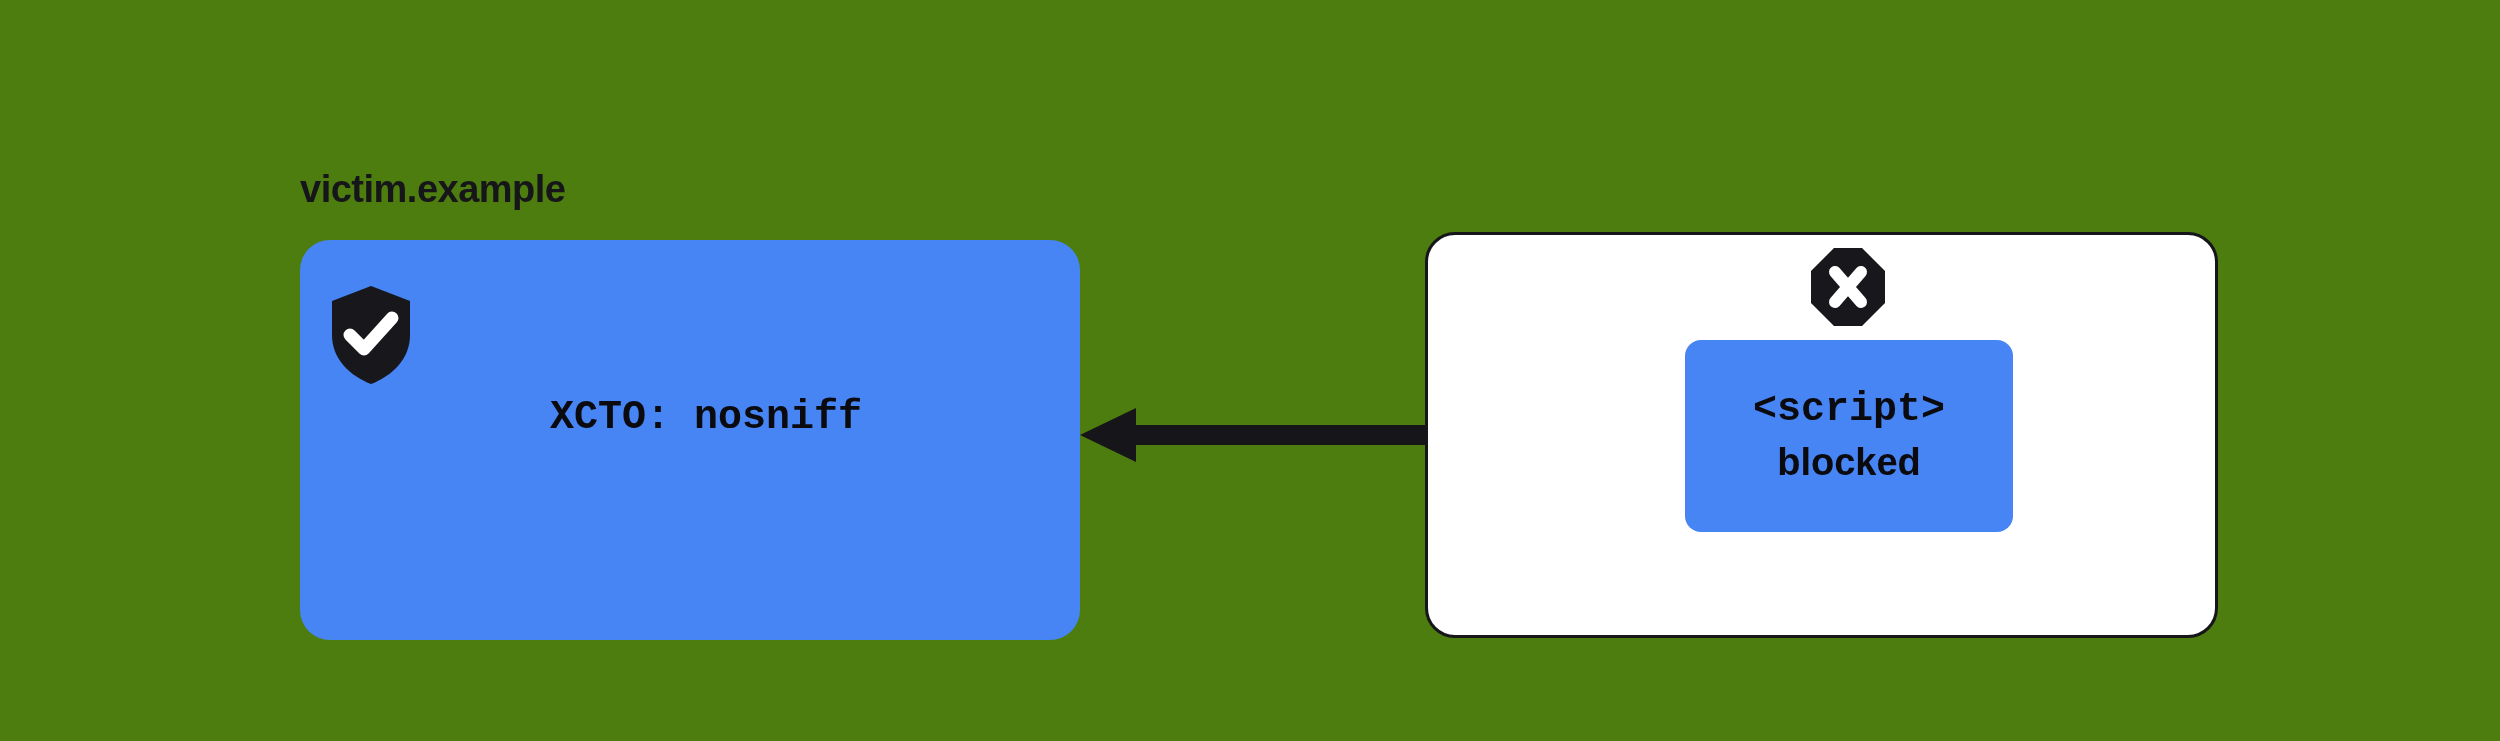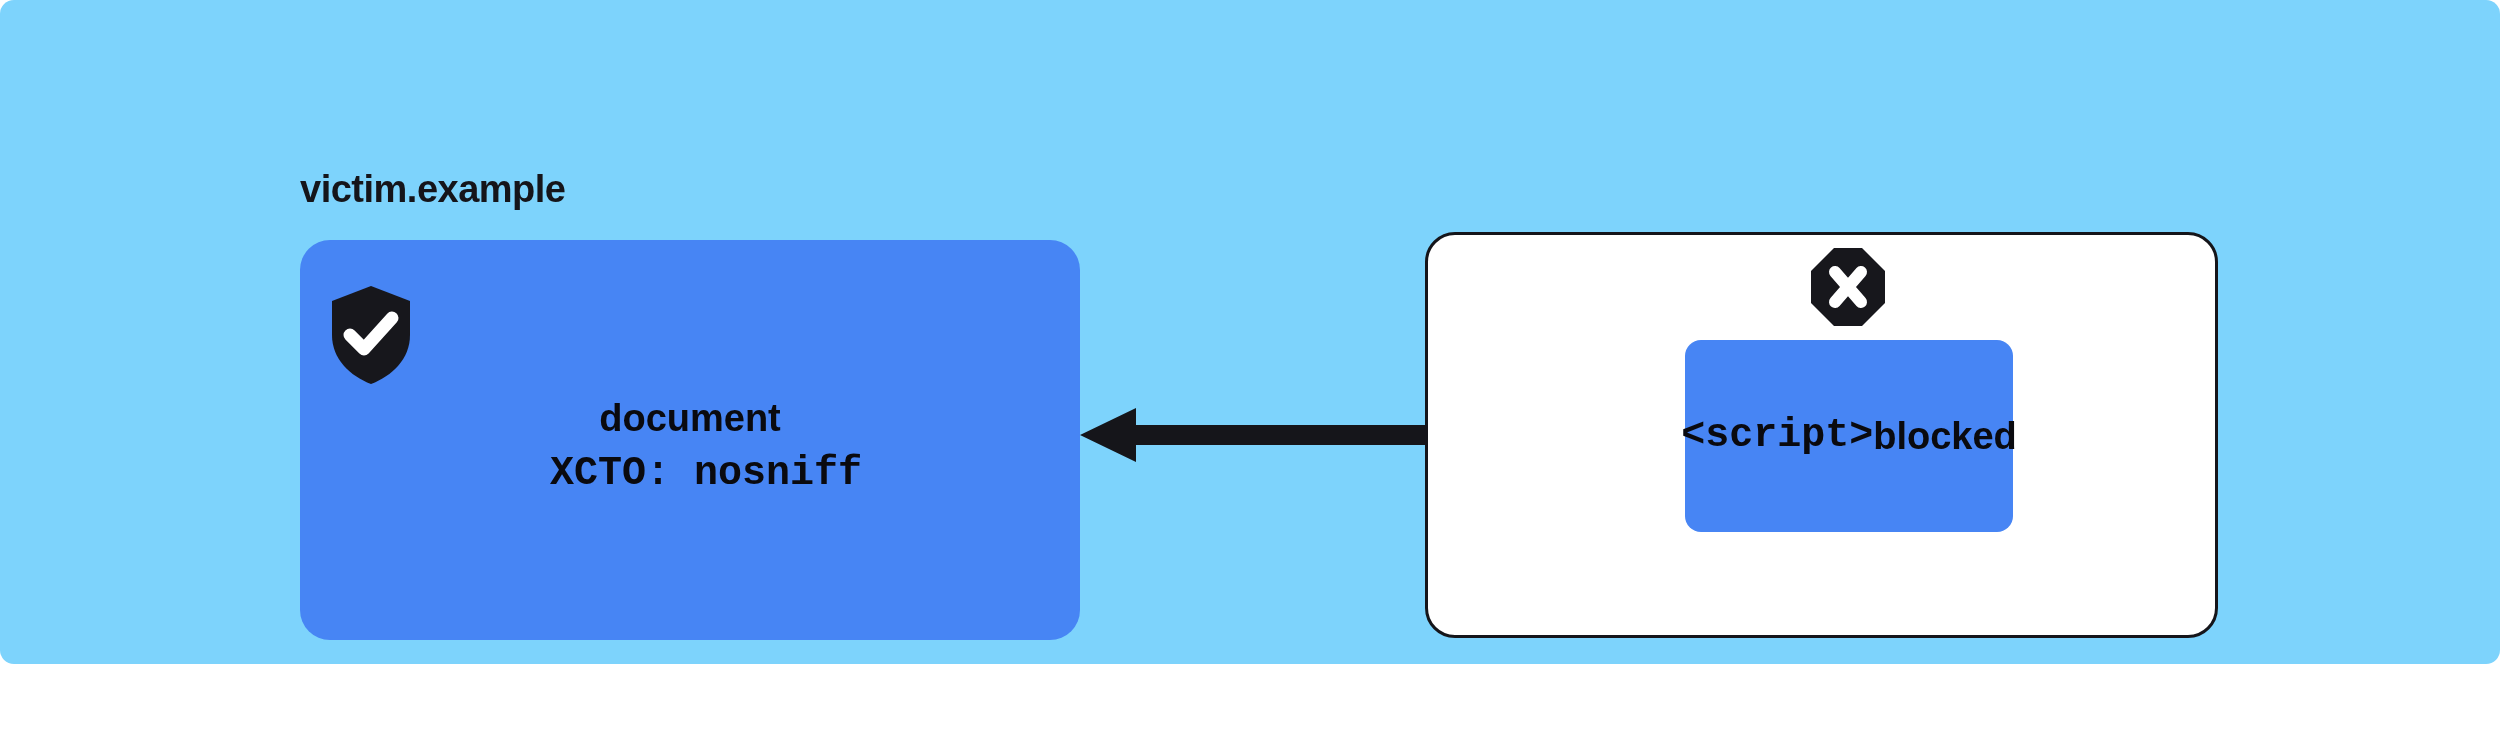--- a/index.html
+++ b/index.html
@@ -9,23 +9,22 @@
   body {
     width: 2500px;
     height: 741px;
     background: #ffffff;
     font-family: "Liberation Sans", sans-serif;
     overflow: hidden;
   }
   .canvas {
     position: relative;
     width: 2500px;
-    height: 664px;
-    background: #7dd3fc;
-    border-radius: 14px;
+    height: 741px;
+    background: #4d7c0f;
   }
 
   
   .origin-label {
     position: absolute;
     font-family: "Liberation Sans", sans-serif;
     font-weight: bold;
     font-size: 38px;
     line-height: 1;
     color: #15151a;
@@ -117,21 +116,21 @@
   #script-chip {
     position: absolute;
     left: 257px;
     top: 105px;
     width: 328px;
     height: 192px;
     background: #4785f4;
     border-radius: 16px;
     box-sizing: border-box;
     display: flex;
-    flex-direction: row;
+    flex-direction: column;
     align-items: center;
     justify-content: center;
   }
   .script-tag {
     font-family: "Liberation Mono", monospace;
     font-weight: bold;
     font-size: 40px;
     line-height: 52px;
     color: #0a0a0f;
   }
@@ -151,21 +150,20 @@
   <div class="origin-label" id="victim-label">victim.example</div>
 
   <div id="victim-panel">
 
     <svg id="shield-icon" viewBox="0 0 82 100">
       <path d="M41 1 L80 16 L80 50 C80 74 62 91 41 99 C20 91 2 74 2 50 L2 16 Z" fill="#17171c"></path>
       <path d="M20 50 L34 64 L62 33" fill="none" stroke="#ffffff" stroke-width="13" stroke-linecap="round" stroke-linejoin="round"></path>
     </svg>
 
     <div class="victim-text">
-      <div class="doc-title">document</div>
       <div class="doc-header">XCTO: nosniff</div>
     </div>
 
   </div>
 
   <svg id="request-arrow" viewBox="0 0 630 62">
     <path d="M10 31 L66 4 L66 21 L630 21 L630 41 L66 41 L66 58 Z" fill="#15151a"></path>
   </svg>
 
 

